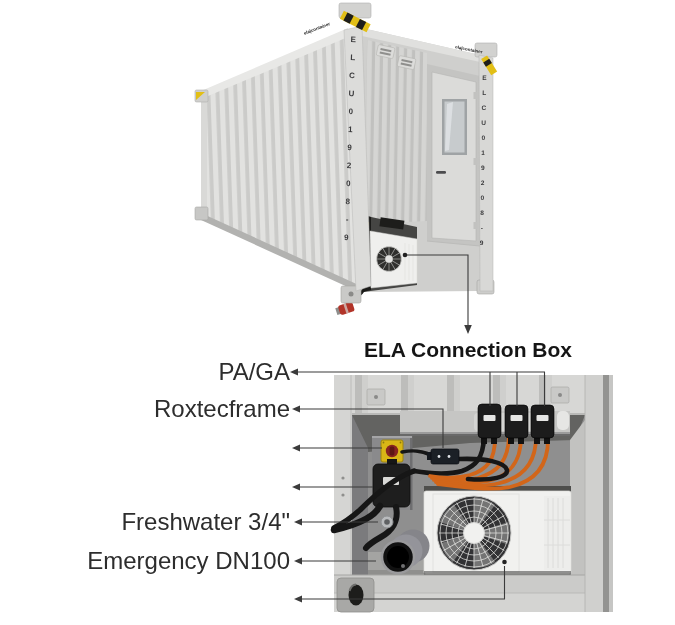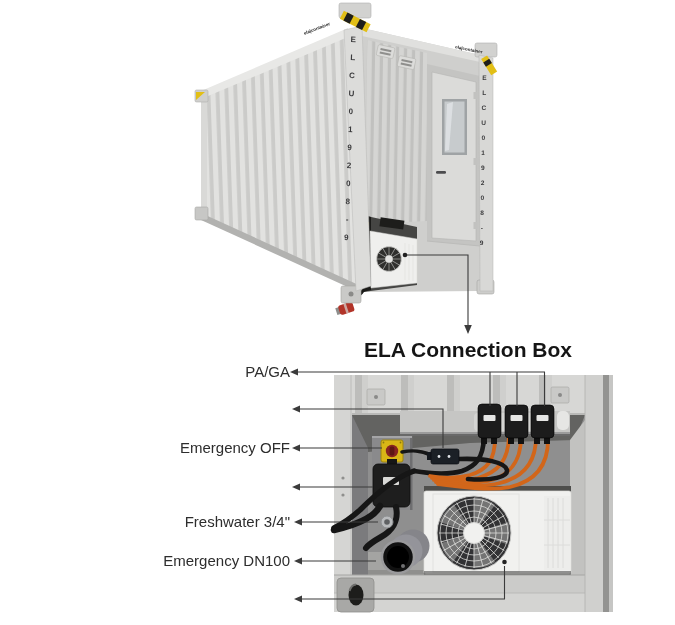--- a/index.html
+++ b/index.html
@@ -1,20 +1,20 @@
 <!DOCTYPE html>
 <html><head>
 <meta charset="utf-8">
 <style>
   html,body{margin:0;padding:0;background:#ffffff;}
   .stage{position:relative;width:675px;height:625px;background:#ffffff;overflow:hidden;
          font-family:"Liberation Sans", sans-serif;}
   svg{position:absolute;left:0;top:0;}
   .lbl{position:absolute;left:52px;width:238px;text-align:right;
-       font-size:15px;line-height:22px;color:#2d2d2d;white-space:nowrap;}
+       font-size:24px;line-height:22px;color:#2d2d2d;white-space:nowrap;}
   .title{position:absolute;left:352px;top:338px;width:232px;text-align:center;
          font-size:21px;font-weight:700;color:#151515;white-space:nowrap;}
   .marking{position:absolute;writing-mode:vertical-rl;text-orientation:upright;
            color:#3a3a3c;font-weight:600;white-space:nowrap;}
   .marking-left{left:349px;top:35px;height:215px;font-size:8px;letter-spacing:9px;
                 transform:rotate(2deg);transform-origin:top left;}
   .marking-right{left:481px;top:74px;height:185px;font-size:6.5px;letter-spacing:8px;
                  transform:rotate(1deg);transform-origin:top left;}
   .brand{position:absolute;font-size:4.5px;color:#2a2a2a;font-weight:700;white-space:nowrap;}
   .brand-side{left:303px;top:26px;transform:rotate(-21deg);}
@@ -342,21 +342,21 @@
 
     <path d="M301,599 H504.5 V566"></path>
     <polygon points="294,599 302,595.6 302,602.4" fill="#3b3b3b" stroke="none"></polygon>
     <circle cx="504.5" cy="562" r="2.3" fill="#222222" stroke="none"></circle>
   </g>
 </svg>
 
   <div class="title">ELA Connection Box</div>
 
   <div class="lbl" style="top:361px">PA/GA</div>
-  <div class="lbl" style="top:437px">Emergency OFF</div>
+  <div class="lbl" style="top:398px">Roxtecframe</div>
   <div class="lbl" style="top:511px">Freshwater 3/4"</div>
   <div class="lbl" style="top:550px">Emergency DN100</div>
 
   <div class="marking marking-left">ELCU019208-9</div>
   <div class="marking marking-right">ELCU019208-9</div>
 
   <div class="brand brand-side">ela|container</div>
   <div class="brand brand-front">ela|container</div>
 </div>
 

